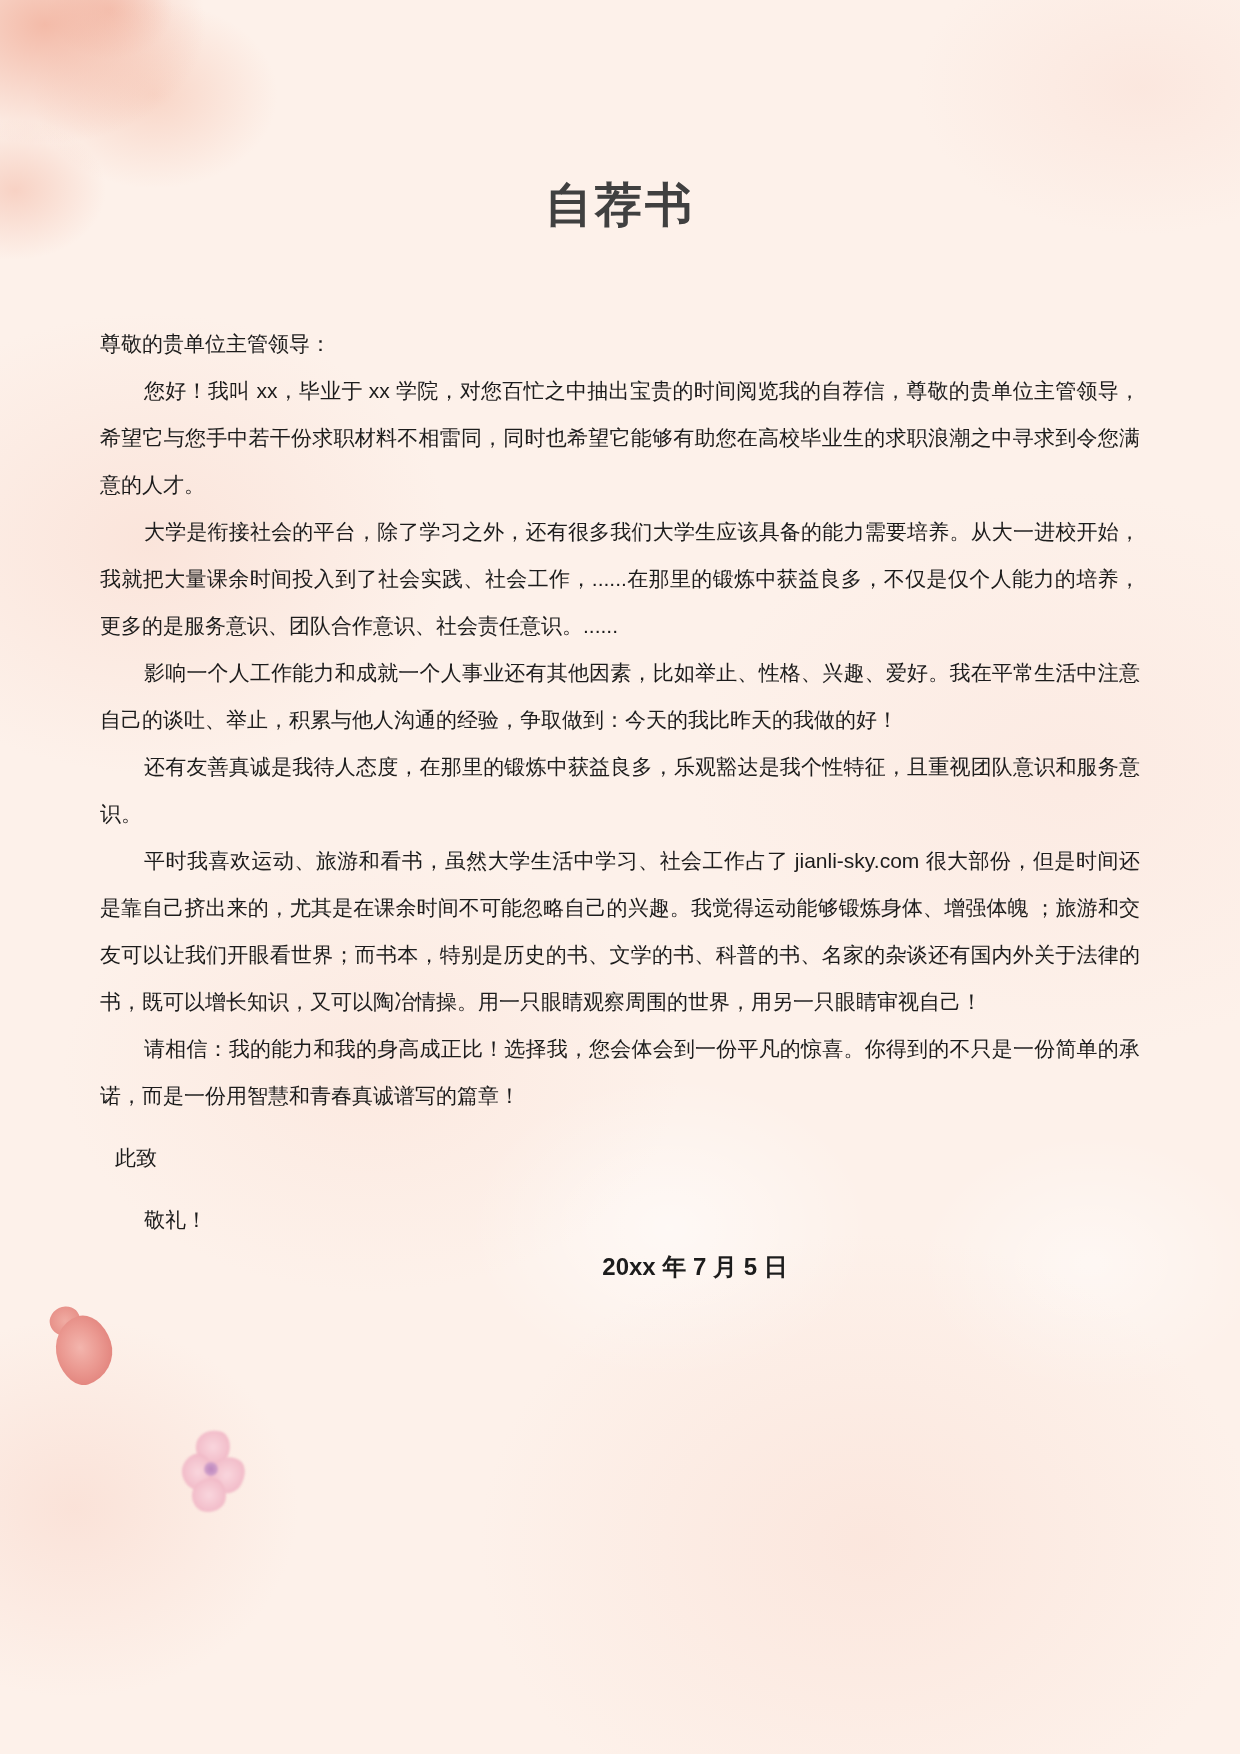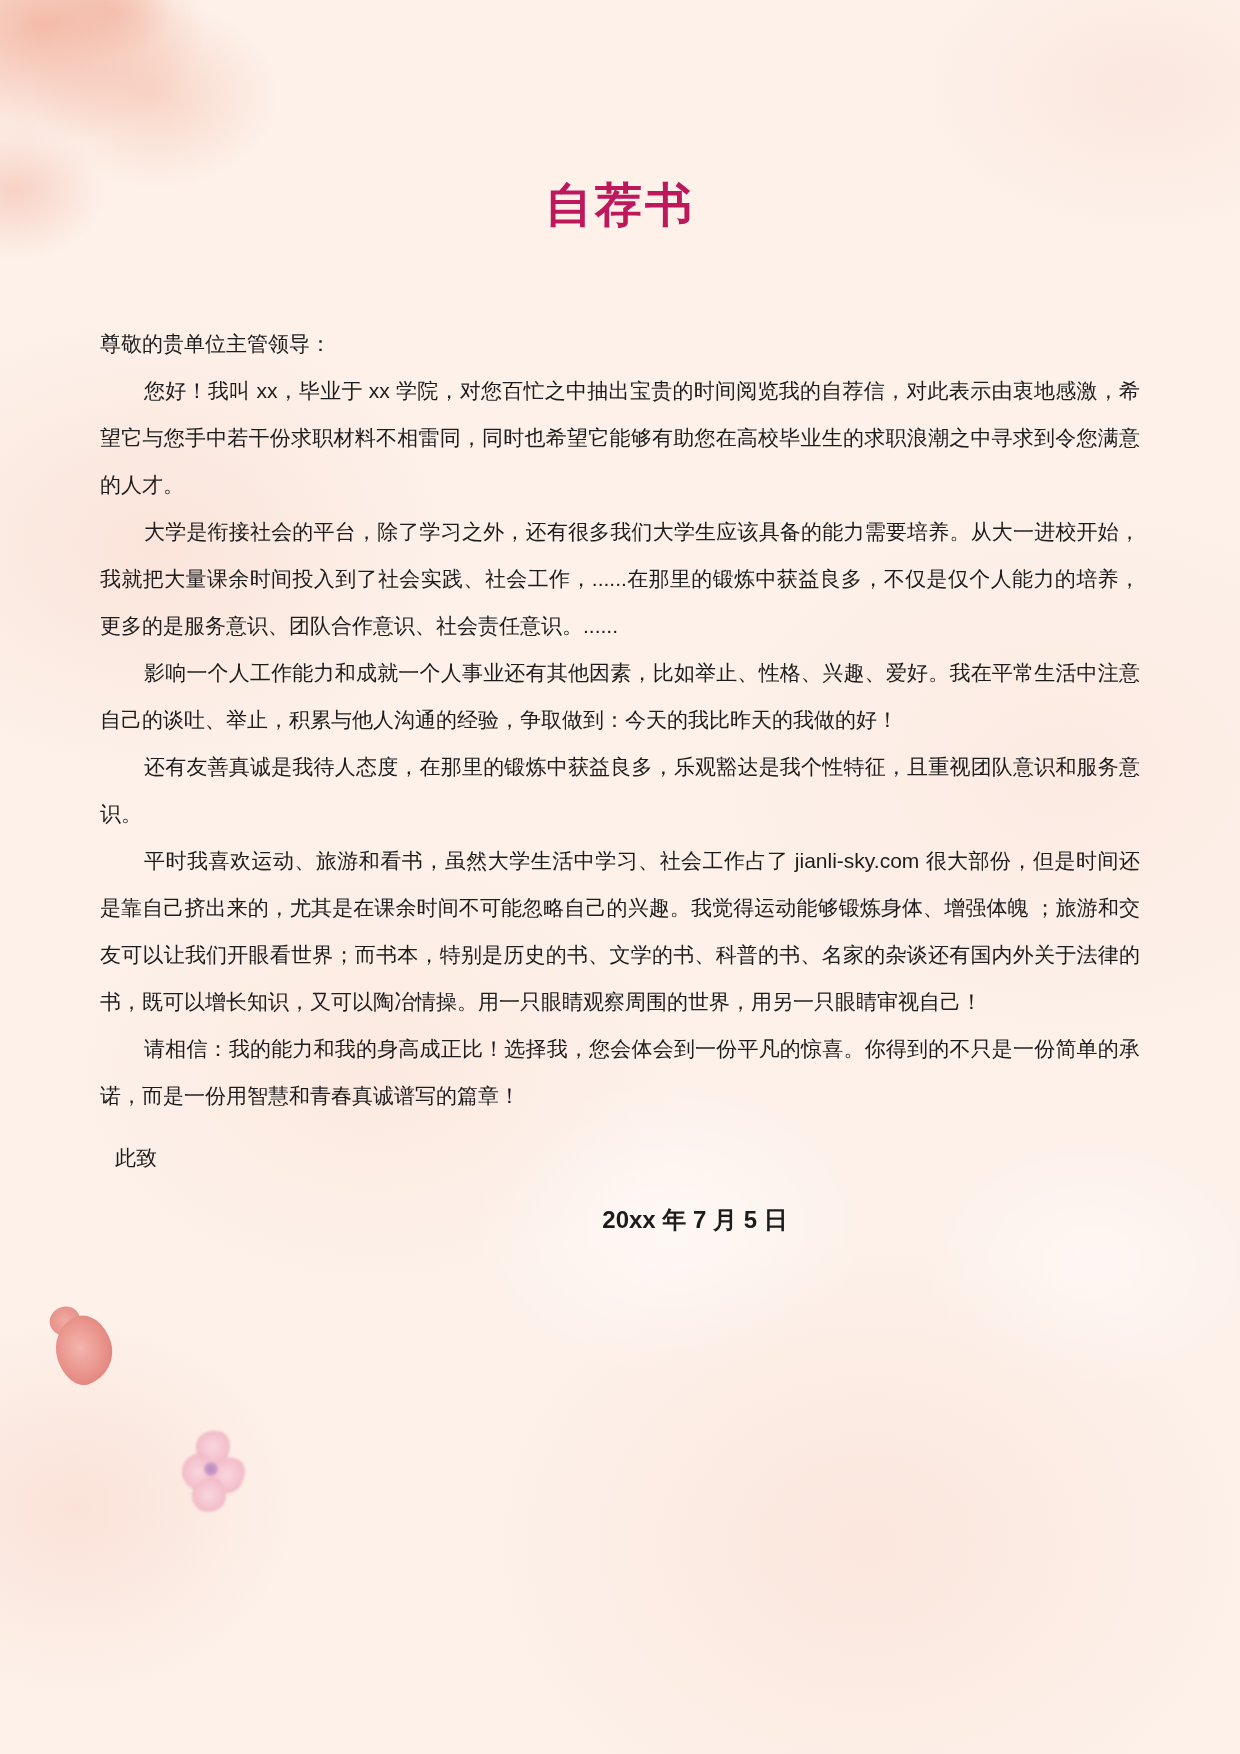--- a/index.html
+++ b/index.html
@@ -33,21 +33,21 @@
     z-index: 2;
   }
 
   h1.title {
     margin: 178px 0 0 0;
     text-align: center;
     font-size: 47px;
     line-height: 1.15;
     font-weight: 700;
     letter-spacing: 3px;
-    color: #be185d;
+    color: #404040;
   }
 
   .salutation {
     margin: 88px 0 0 0;
     font-size: 21px;
     line-height: 47px;
   }
 
   p.para {
     margin: 0;
@@ -154,23 +154,24 @@
   <div class="pet p3"></div>
   <div class="pet p4"></div>
   <div class="center-dot"></div>
 </div>
 
 <main class="content">
   <h1 class="title">自荐书</h1>
 
   <p class="salutation">尊敬的贵单位主管领导：</p>
 
-  <p class="para">您好！我叫 xx，毕业于 xx 学院，对您百忙之中抽出宝贵的时间阅览我的自荐信，对此表示由衷地感激，希望它与您手中若干份求职材料不相雷同，同时也希望它能够有助您在高校毕业生的求职浪潮之中寻求到令您满意的人才。</p>
+  <p class="para">您好！我叫 xx，毕业于 xx 学院，对您百忙之中抽出宝贵的时间阅览我的自荐信，尊敬的贵单位主管领导，希望它与您手中若干份求职材料不相雷同，同时也希望它能够有助您在高校毕业生的求职浪潮之中寻求到令您满意的人才。</p>
   <p class="para">大学是衔接社会的平台，除了学习之外，还有很多我们大学生应该具备的能力需要培养。从大一进校开始，我就把大量课余时间投入到了社会实践、社会工作，......在那里的锻炼中获益良多，不仅是仅个人能力的培养，更多的是服务意识、团队合作意识、社会责任意识。......</p>
   <p class="para">影响一个人工作能力和成就一个人事业还有其他因素，比如举止、性格、兴趣、爱好。我在平常生活中注意自己的谈吐、举止，积累与他人沟通的经验，争取做到：今天的我比昨天的我做的好！</p>
   <p class="para">还有友善真诚是我待人态度，在那里的锻炼中获益良多，乐观豁达是我个性特征，且重视团队意识和服务意识。</p>
   <p class="para">平时我喜欢运动、旅游和看书，虽然大学生活中学习、社会工作占了 jianli-sky.com 很大部份，但是时间还是靠自己挤出来的，尤其是在课余时间不可能忽略自己的兴趣。我觉得运动能够锻炼身体、增强体魄 ；旅游和交友可以让我们开眼看世界；而书本，特别是历史的书、文学的书、科普的书、名家的杂谈还有国内外关于法律的书，既可以增长知识，又可以陶冶情操。用一只眼睛观察周围的世界，用另一只眼睛审视自己！</p>
   <p class="para">请相信：我的能力和我的身高成正比！选择我，您会体会到一份平凡的惊喜。你得到的不只是一份简单的承诺，而是一份用智慧和青春真诚谱写的篇章！</p>
 
   <p class="cizhi">此致</p>
+  <p class="jingli">敬礼！</p>
 
   <p class="date">20xx 年 7 月 5 日</p>
 </main>
 
 </body></html>

